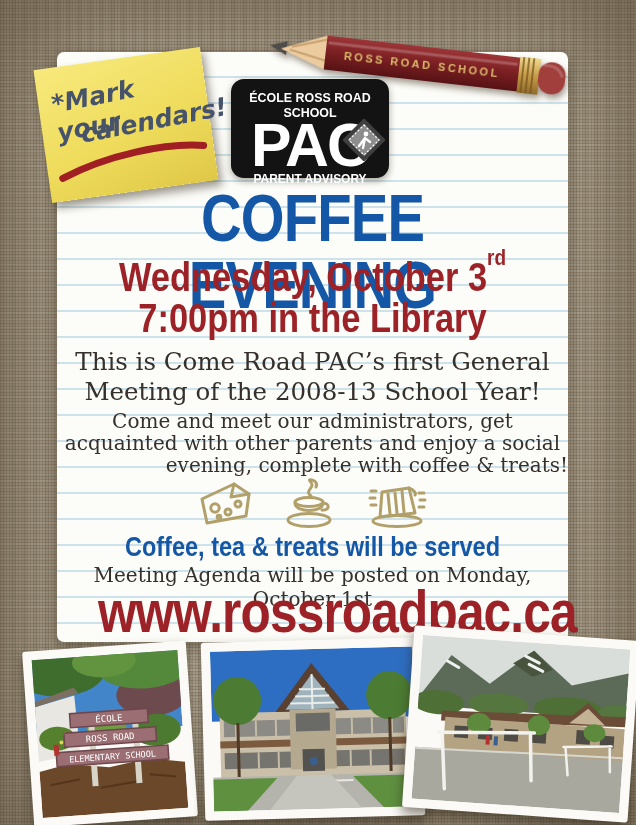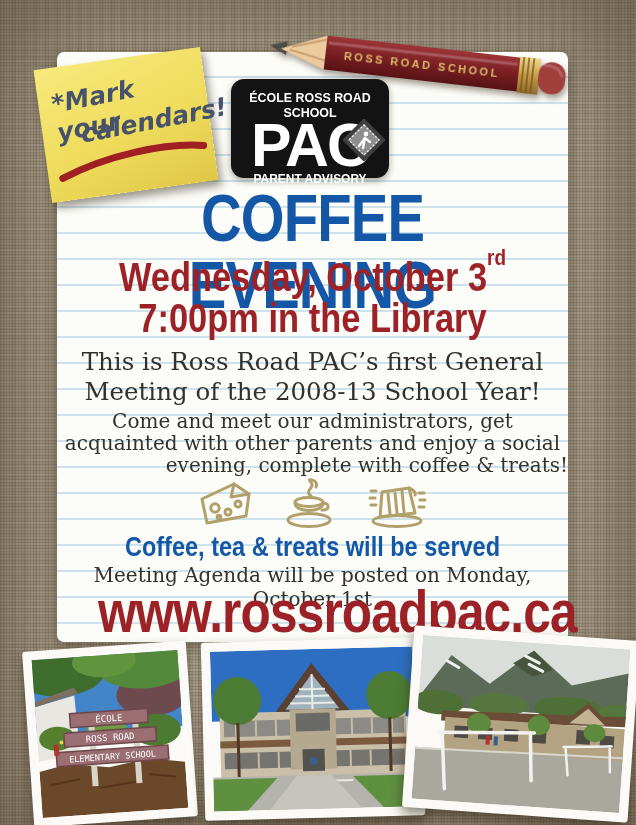--- a/index.html
+++ b/index.html
@@ -119,21 +119,21 @@
       <polygon points="21,6 36,21 21,36 6,21" fill="none" stroke="#ffffff" stroke-width="1.2" stroke-dasharray="2 2"></polygon>
       <circle cx="23" cy="15" r="2.4" fill="#ffffff"></circle>
       <path d="M16,27 L22,19 L27,23 M22,19 L20,29" stroke="#ffffff" stroke-width="2.4" fill="none" stroke-linecap="round"></path>
     </svg>
   </div>
 
   <div class="center cond title">COFFEE EVENING</div>
   <div class="center cond date"><span>Wednesday, October 3</span><sup>rd</sup></div>
   <div class="center cond time">7:00pm in the Library</div>
 
-  <div class="center intro i1">This is Ross Road PAC’s first General</div>
+  <div class="center intro i1">This is Come Road PAC’s first General</div>
   <div class="center intro i2">Meeting of the 2008-13 School Year!</div>
   <div class="center detail d2">acquainted with other parents and enjoy a social</div>
   <div class="center detail d1">Come and meet our administrators, get</div>
   <div class="center detail d3">evening, complete with coffee &amp; treats!</div>
 
   <div class="iconsrow">
     <svg width="56" height="48" viewBox="0 0 56 48">
       <g stroke="#b2a06b" stroke-width="3" fill="none" stroke-linejoin="round" stroke-linecap="round">
         <path d="M4,19 L36,4 L51,14 L48,36 L9,43 Z"></path>
         <path d="M36,4 L33,17 L51,14"></path>

